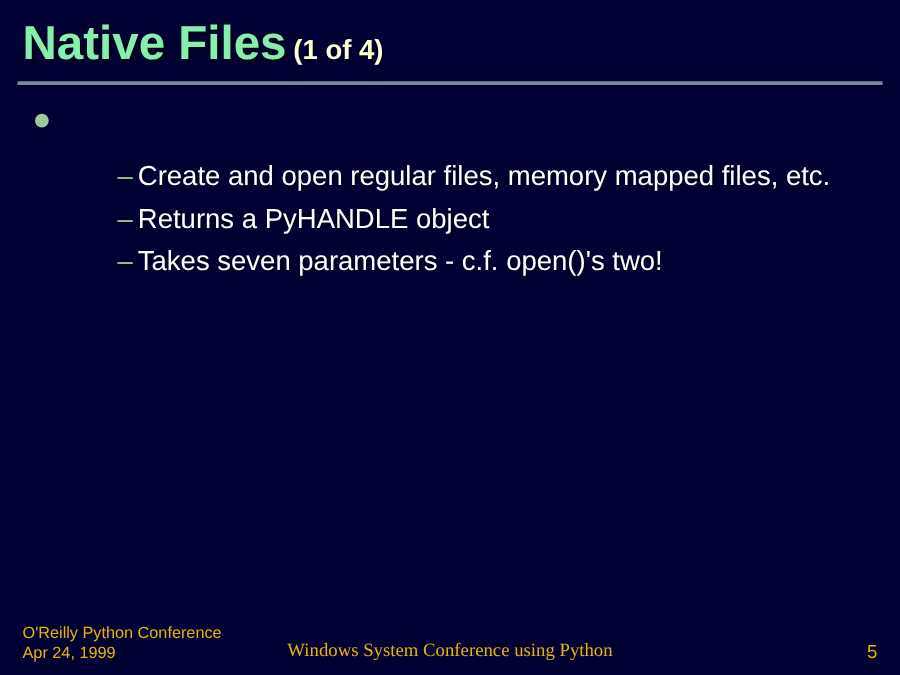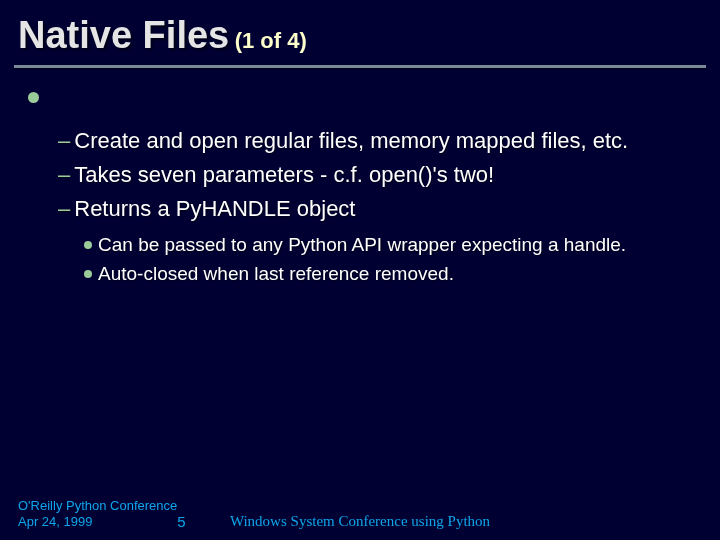--- a/index.html
+++ b/index.html
@@ -9,21 +9,21 @@
     color: #ffffff;
     font-family: Arial, Helvetica, sans-serif;
     position: relative;
   }
   .title-area {
     padding: 14px 18px 6px 18px;
   }
   .title {
     font-size: 38px;
     font-weight: bold;
-    color: #e5e5e5;
+    color: #86efac;
     text-shadow: 2px 2px 3px rgba(0,0,0,0.6);
     display: inline;
   }
   .title-suffix {
     font-size: 22px;
     font-weight: bold;
     color: #ffffcc;
     margin-left: 1px;
   }
   .rule {
@@ -56,20 +56,21 @@
   .lvl2-wrap {
     padding-left: 30px;
   }
   .lvl2 {
     font-size: 22px;
     line-height: 1.28;
     margin-bottom: 6px;
     text-shadow: 1px 1px 2px rgba(0,0,0,0.6);
     text-indent: -18px;
     padding-left: 18px;
+    margin-left: 36px;
   }
   .dash {
     color: #99cc99;
     margin-right: 4px;
   }
   .lvl3-wrap {
     padding-left: 56px;
     margin-top: 10px;
   }
   .lvl3 {
@@ -86,23 +87,24 @@
     margin-right: 6px;
     top: -1px;
   }
   .footer {
     position: absolute;
     bottom: 10px;
     left: 0;
     width: 100%;
     padding: 0 18px;
     display: flex;
+    justify-content: space-between;
     align-items: flex-end;
     font-size: 13px;
-    color: #0ea5e9;
+    color: #eab308;
   }
   .footer .left { line-height: 1.25; }
   .footer .center {
     position: absolute;
     left: 50%;
     transform: translateX(-50%);
     bottom: 0;
     font-family: "Times New Roman", Times, serif;
     font-size: 15px;
   }
@@ -117,28 +119,24 @@
 </div>
 <div class="rule"></div>
 
 <div class="content">
   <div class="lvl1">
     <span class="bullet-disc"></span>
   </div>
 
   <div class="lvl2-wrap">
     <div class="lvl2"><span class="dash">–</span><span>Create and open regular files, memory mapped files, etc.</span></div>
+    <div class="lvl2"><span class="dash">–</span><span>Returns a PyHANDLE object</span></div>
     <div class="lvl2"><span class="dash">–</span><span>Takes seven parameters - c.f. open()'s two!</span></div>
-    <div class="lvl2"><span class="dash">–</span><span>Returns a PyHANDLE object</span></div>
   </div>
 
-  <div class="lvl3-wrap">
-    <div class="lvl3"><span class="bullet-disc small"></span><span>Can be passed to any Python API wrapper expecting a handle.</span></div>
-    <div class="lvl3"><span class="bullet-disc small"></span><span>Auto-closed when last reference removed.</span></div>
-  </div>
 </div>
 
 <div class="footer">
   <div class="left">
     <div>O'Reilly Python Conference</div>
     <div>Apr 24, 1999</div>
   </div>
   <div class="center">Windows System Conference using Python</div>
   <div class="right">5</div>
 </div>

